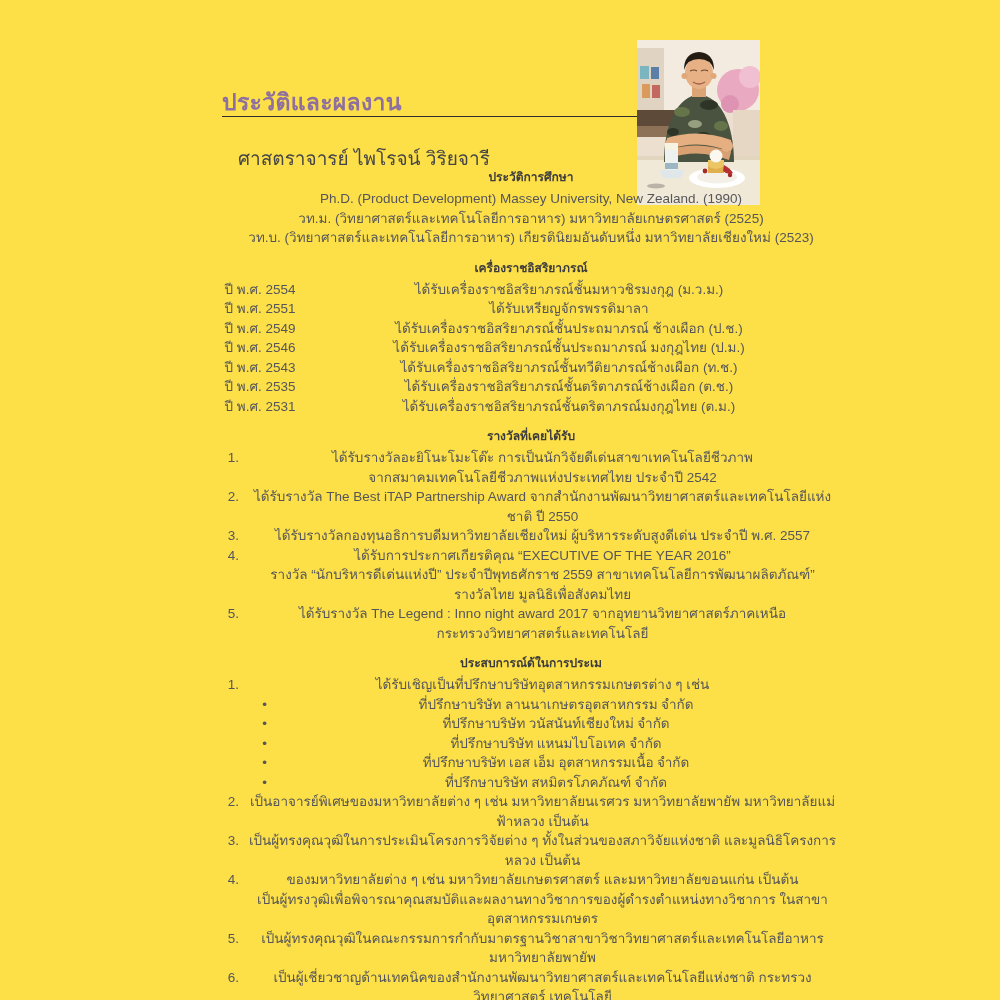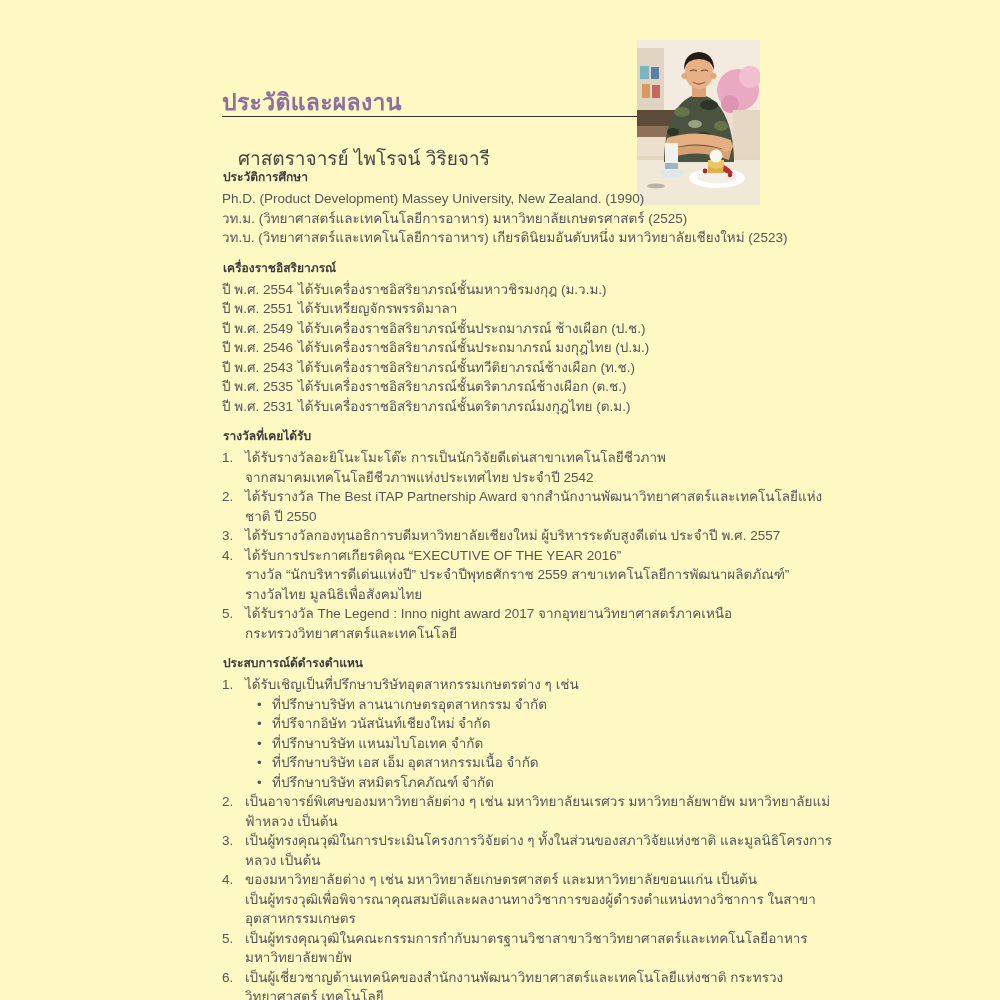--- a/index.html
+++ b/index.html
@@ -1,22 +1,23 @@
 <!DOCTYPE html>
 <html lang="th"><head>
 <meta charset="utf-8">
 <style>
   html,body{margin:0;padding:0;background:#ffffff;}
   .page{
     position:relative;
     width:1000px;height:1000px;
-    background:#fef9c3;
+    background:#fde047;
     font-family:"Liberation Sans","DejaVu Sans",sans-serif;
     color:#56565a;
     overflow:hidden;
+    text-align:center;
   }
   .title{
     position:absolute;left:222px;top:84px;margin:0;
     font-size:23px;font-weight:600;letter-spacing:.3px;
     color:#8e6f9f;
   }
   .rule{
     position:absolute;left:222px;top:116px;width:415px;height:0;
     border-top:1.6px solid #2e2e2e;
   }
@@ -184,32 +185,32 @@
         </div>
         <div class="num-item">
           <span class="num">5.</span>
           <div class="num-body">
             <div class="line">ได้รับรางวัล The Legend : Inno night award 2017 จากอุทยานวิทยาศาสตร์ภาคเหนือ</div>
             <div class="line">กระทรวงวิทยาศาสตร์และเทคโนโลยี</div>
           </div>
         </div>
       </section>
       <section class="sec">
-        <h3 class="sec-heading">ประสบการณ์ด้ดำรงตำแหน</h3>
+        <h3 class="sec-heading">ประสบการณ์ด้ในการประเม</h3>
         <div class="num-item">
           <span class="num">1.</span>
           <div class="num-body">
             <div class="line">ได้รับเชิญเป็นที่ปรึกษาบริษัทอุตสาหกรรมเกษตรต่าง ๆ เช่น</div>
             <div class="bullet-row">
               <span class="dot">•</span>
               <span class="bullet-text">ที่ปรึกษาบริษัท ลานนาเกษตรอุตสาหกรรม จำกัด</span>
             </div>
             <div class="bullet-row">
               <span class="dot">•</span>
-              <span class="bullet-text">ที่ปรึจากอิษัท วนัสนันท์เชียงใหม่ จำกัด</span>
+              <span class="bullet-text">ที่ปรึกษาบริษัท วนัสนันท์เชียงใหม่ จำกัด</span>
             </div>
             <div class="bullet-row">
               <span class="dot">•</span>
               <span class="bullet-text">ที่ปรึกษาบริษัท แหนมไบโอเทค จำกัด</span>
             </div>
             <div class="bullet-row">
               <span class="dot">•</span>
               <span class="bullet-text">ที่ปรึกษาบริษัท เอส เอ็ม อุตสาหกรรมเนื้อ จำกัด</span>
             </div>
             <div class="bullet-row">

